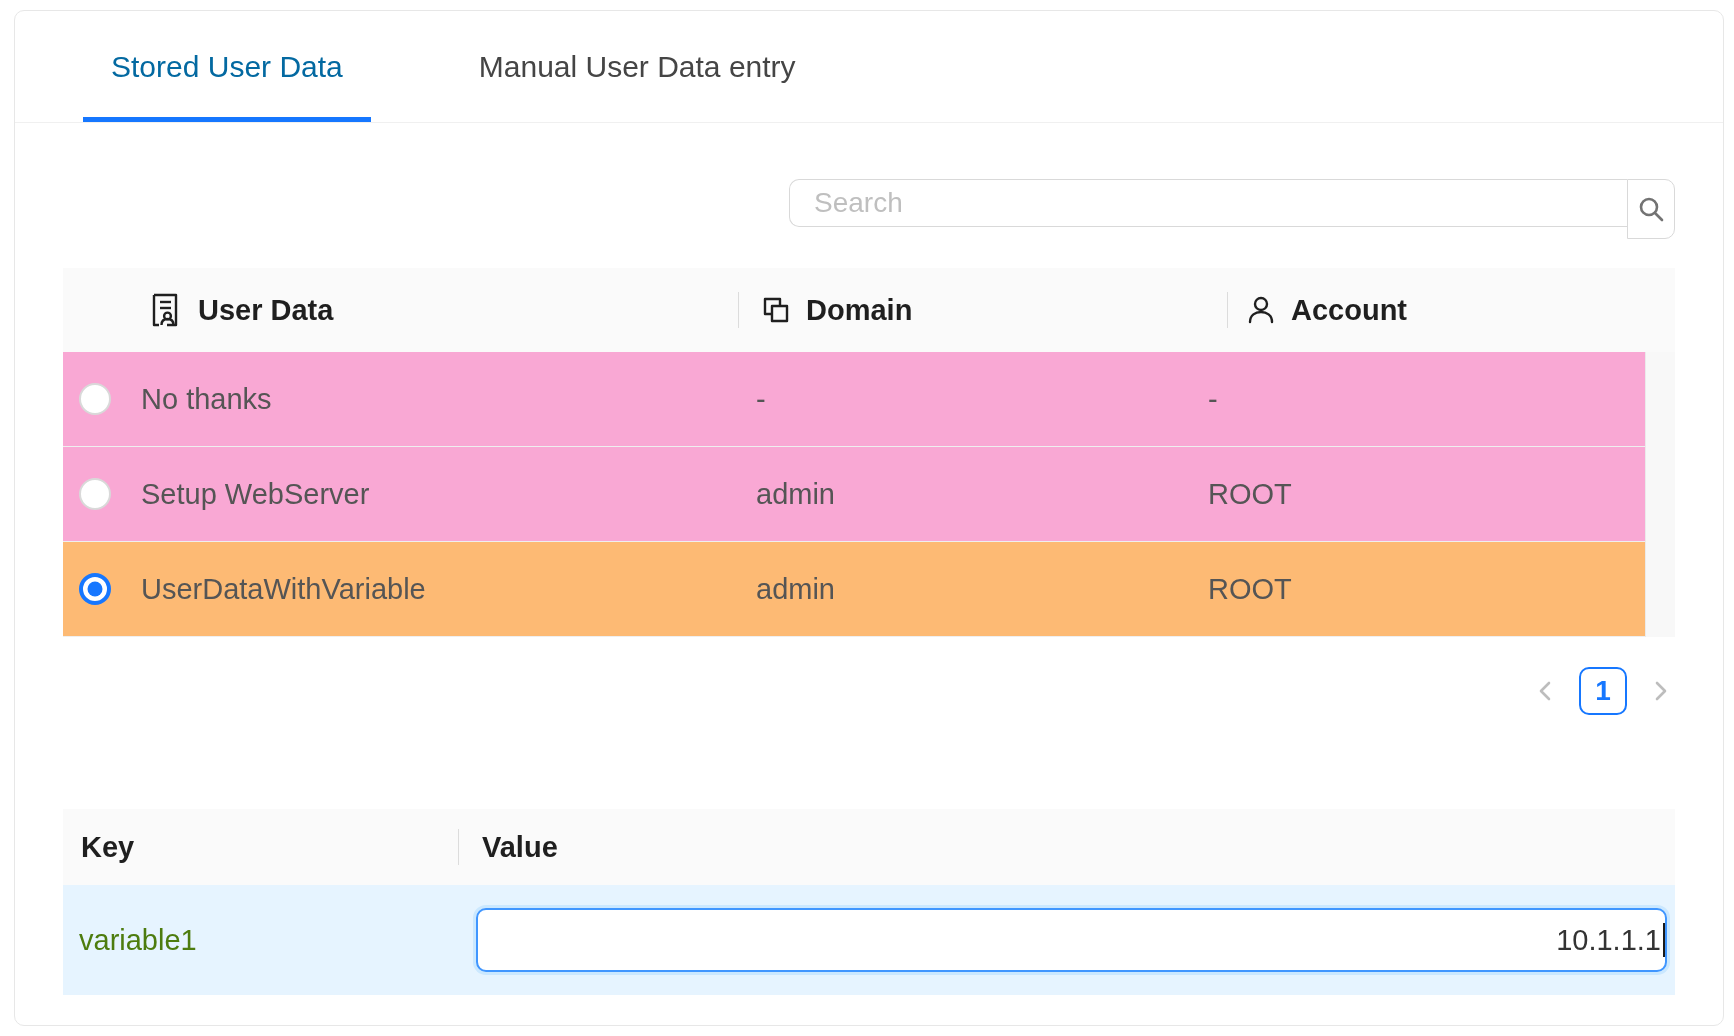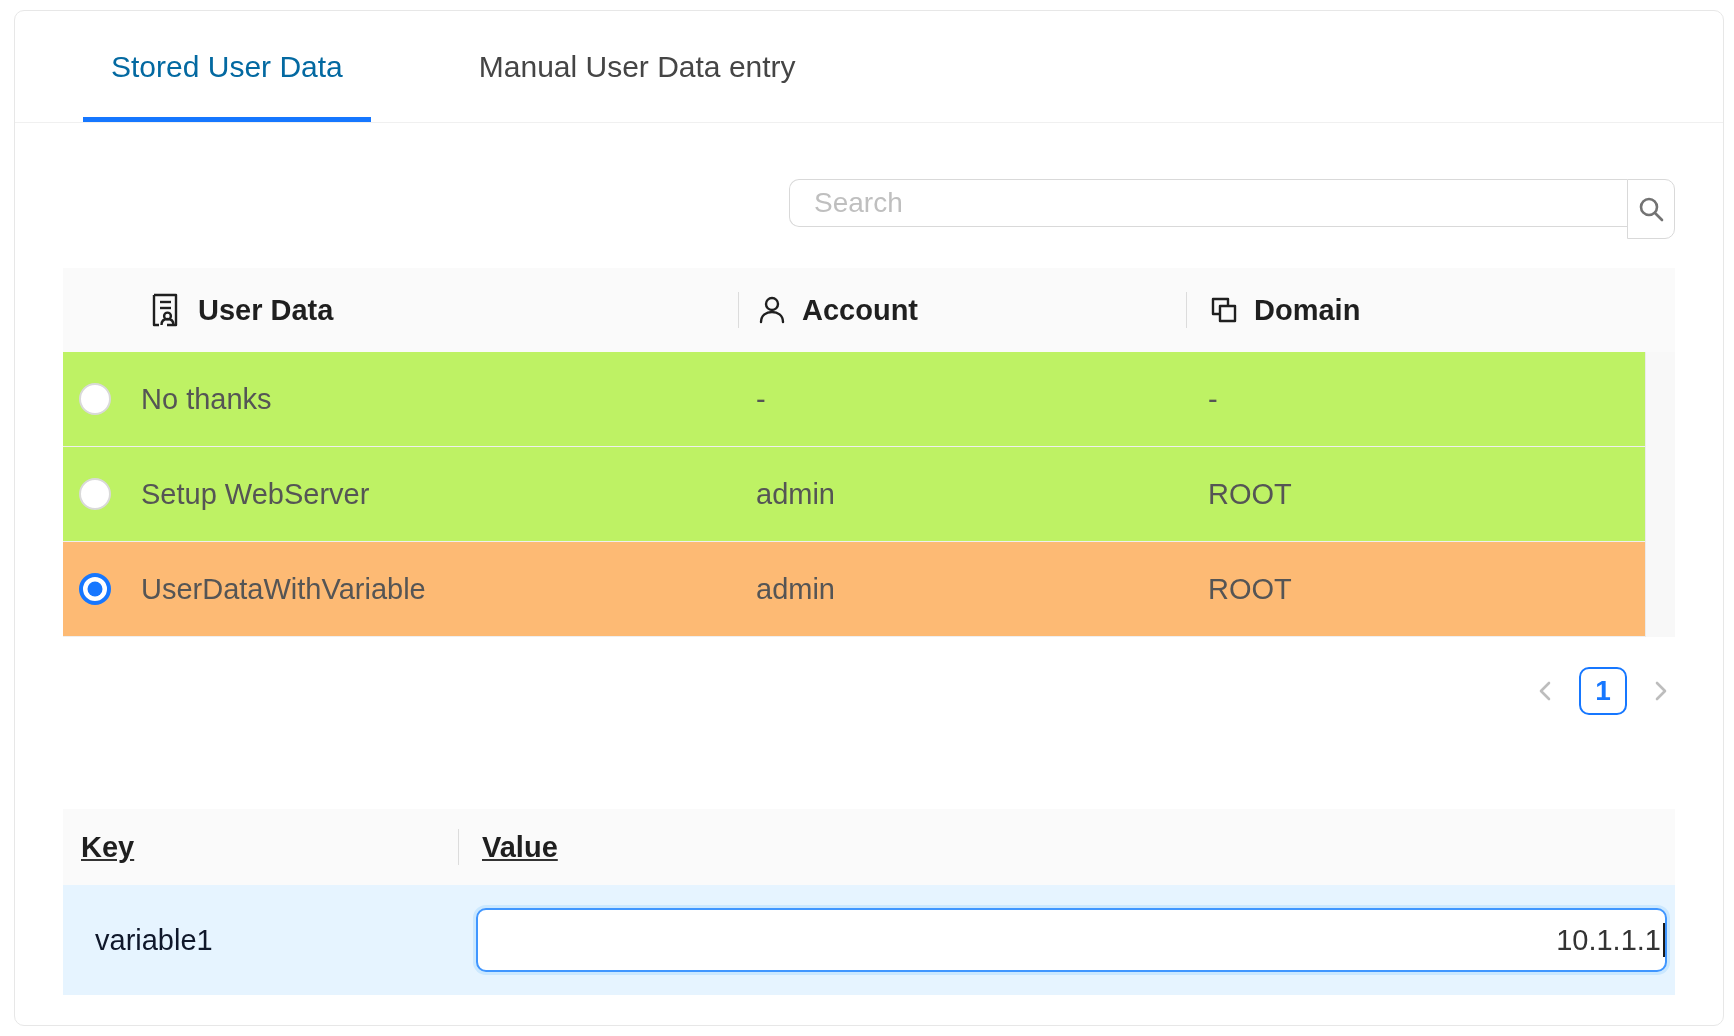--- a/index.html
+++ b/index.html
@@ -35,21 +35,21 @@
     color:#1f1f1f; position:relative; height:100%; }
   .th .hicon { display:flex; margin-right:14px; }
   .th-userdata { width:675px; padding-left:83px; }
   .th-account  { width:448px; padding-left:18px; }
   .th-domain   { flex:1;      padding-left:22px; }
   .th-account::before, .th-domain::before {
     content:""; position:absolute; left:0; top:50%; transform:translateY(-50%);
     width:1px; height:36px; background:#dcdcdc; }
   .tbody { margin-right:30px; }
   .row { display:flex; align-items:center; height:95px; border-bottom:1px solid #efefef;
-    background:#bef264; cursor:pointer; font-size:29px; color:#555; }
+    background:#f9a8d4; cursor:pointer; font-size:29px; color:#555; }
   .row.selected { background:#fdba74; }
   .cell-userdata { width:675px; display:flex; align-items:center; padding-left:16px; }
   .cell-account  { width:448px; padding-left:18px; }
   .cell-domain   { flex:1;      padding-left:22px; }
   .scroll-gutter { position:absolute; right:0; top:84px; bottom:0; width:30px;
     background:#f8f8f8; border-left:1px solid #ebebeb; }
   
   .radio { width:32px; height:32px; border-radius:50%; border:2px solid #d9d9d9;
     background:#fff; margin-right:30px; flex:0 0 auto; position:relative; }
   .radio.checked { border:4px solid #1677ff; }
@@ -59,29 +59,29 @@
   
   .pagination { margin-top:30px; display:flex; justify-content:flex-end;
     align-items:center; gap:18px; height:48px; }
   .page-arrow { width:30px; height:48px; display:flex; align-items:center;
     justify-content:center; cursor:pointer; }
   .page-num { min-width:48px; height:48px; border:2px solid #1677ff; border-radius:10px;
     color:#1677ff; font-size:28px; font-weight:600; display:flex; align-items:center;
     justify-content:center; background:#fff; cursor:pointer; }
   
   .kv-table { margin-top:94px; }
-  .kv-head { display:flex; background:#fafafa; height:76px; align-items:center;text-decoration:underline; }
+  .kv-head { display:flex; background:#fafafa; height:76px; align-items:center; }
   .kv-th { font-size:29px; font-weight:600; color:#1f1f1f; position:relative;
     height:100%; display:flex; align-items:center; }
   .kv-th-key   { width:395px; padding-left:18px; }
   .kv-th-value { flex:1; padding-left:24px; }
   .kv-th-value::before { content:""; position:absolute; left:0; top:50%;
     transform:translateY(-50%); width:1px; height:36px; background:#dcdcdc; }
   .kv-row { display:flex; background:#e6f4ff; min-height:110px; align-items:center; }
-  .kv-key { width:395px; padding-left:32px; font-size:29px; color:#0f172a; }
+  .kv-key { width:395px; padding-left:16px; font-size:29px; color:#4d7c0f; }
   .kv-value-cell { flex:1; padding:0 8px 0 18px; }
   .value-input { height:64px; background:#fff; border:2px solid #4096ff;
     border-radius:10px; box-shadow:0 0 0 3px rgba(5,145,255,0.12);
     display:flex; align-items:center; padding-left:22px; font-size:29px; color:#333;
     cursor:text;justify-content:flex-end; }
   .caret { display:inline-block; width:2px; height:34px; background:#1a1a1a;
     margin-left:2px; animation:blink 1s step-end infinite; }
   @keyframes blink { 50% { opacity:0; } }
   svg { display:block; }
 </style>
@@ -119,37 +119,37 @@
               <path d="M8 4 h22 v30 h-9"></path>
               <path d="M8 4 v30 h5"></path>
               <line x1="14" y1="11" x2="25" y2="11"></line>
               <line x1="14" y1="17" x2="25" y2="17"></line>
               <circle cx="21.5" cy="25" r="3.4"></circle>
               <path d="M15.5 34 c0-4 2.6-6 6-6 s6 2 6 6"></path>
             </svg>
           </span>
           <span>User Data</span>
         </div>
+        <div class="th th-domain">
+          <span class="hicon">
+            <svg width="32" height="32" viewBox="0 0 32 32" fill="none" stroke="#1f1f1f" stroke-width="2.4" stroke-linejoin="round">
+              <path d="M20 12 V5 H5 v15 h7"></path>
+              <rect x="12" y="12" width="15" height="15" fill="#fafafa"></rect>
+            </svg>
+          </span>
+          <span>Domain</span>
+        </div>
         <div class="th th-account">
           <span class="hicon">
             <svg width="32" height="32" viewBox="0 0 32 32" fill="none" stroke="#1f1f1f" stroke-width="2.4" stroke-linecap="round">
               <circle cx="16" cy="10" r="6"></circle>
               <path d="M5 28 c0-7 5.5-10 11-10 s11 3 11 10"></path>
             </svg>
           </span>
           <span>Account</span>
-        </div>
-        <div class="th th-domain">
-          <span class="hicon">
-            <svg width="32" height="32" viewBox="0 0 32 32" fill="none" stroke="#1f1f1f" stroke-width="2.4" stroke-linejoin="round">
-              <path d="M20 12 V5 H5 v15 h7"></path>
-              <rect x="12" y="12" width="15" height="15" fill="#fafafa"></rect>
-            </svg>
-          </span>
-          <span>Domain</span>
         </div>
       </div>
 
       <div class="tbody">
         <div class="row">
           <div class="cell-userdata">
             <span class="radio"></span>
             <span>No thanks</span>
           </div>
           <div class="cell-account">-</div>

